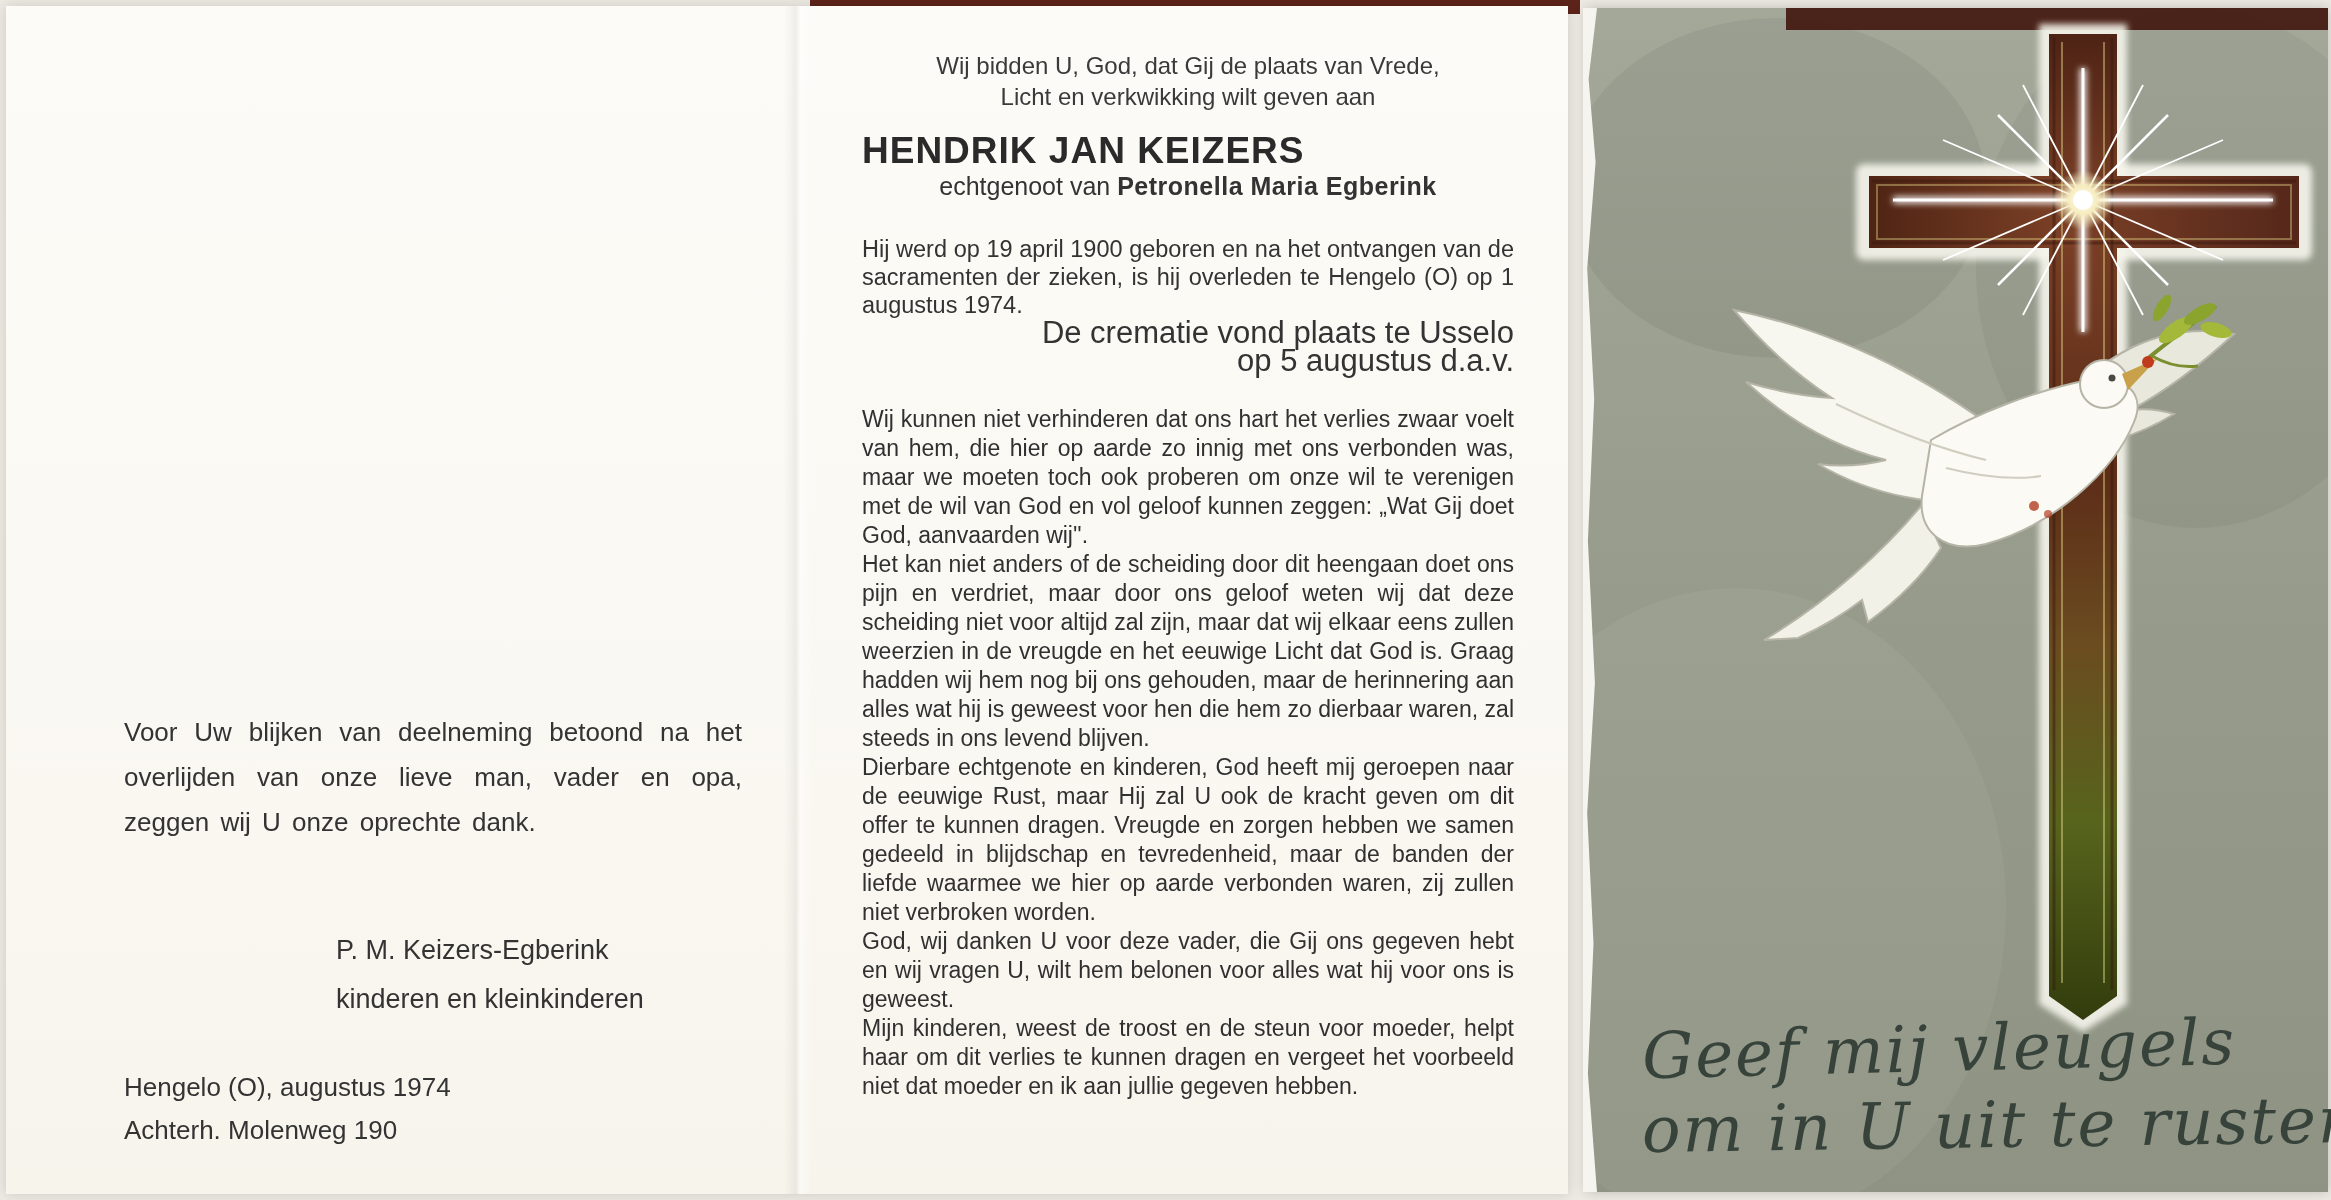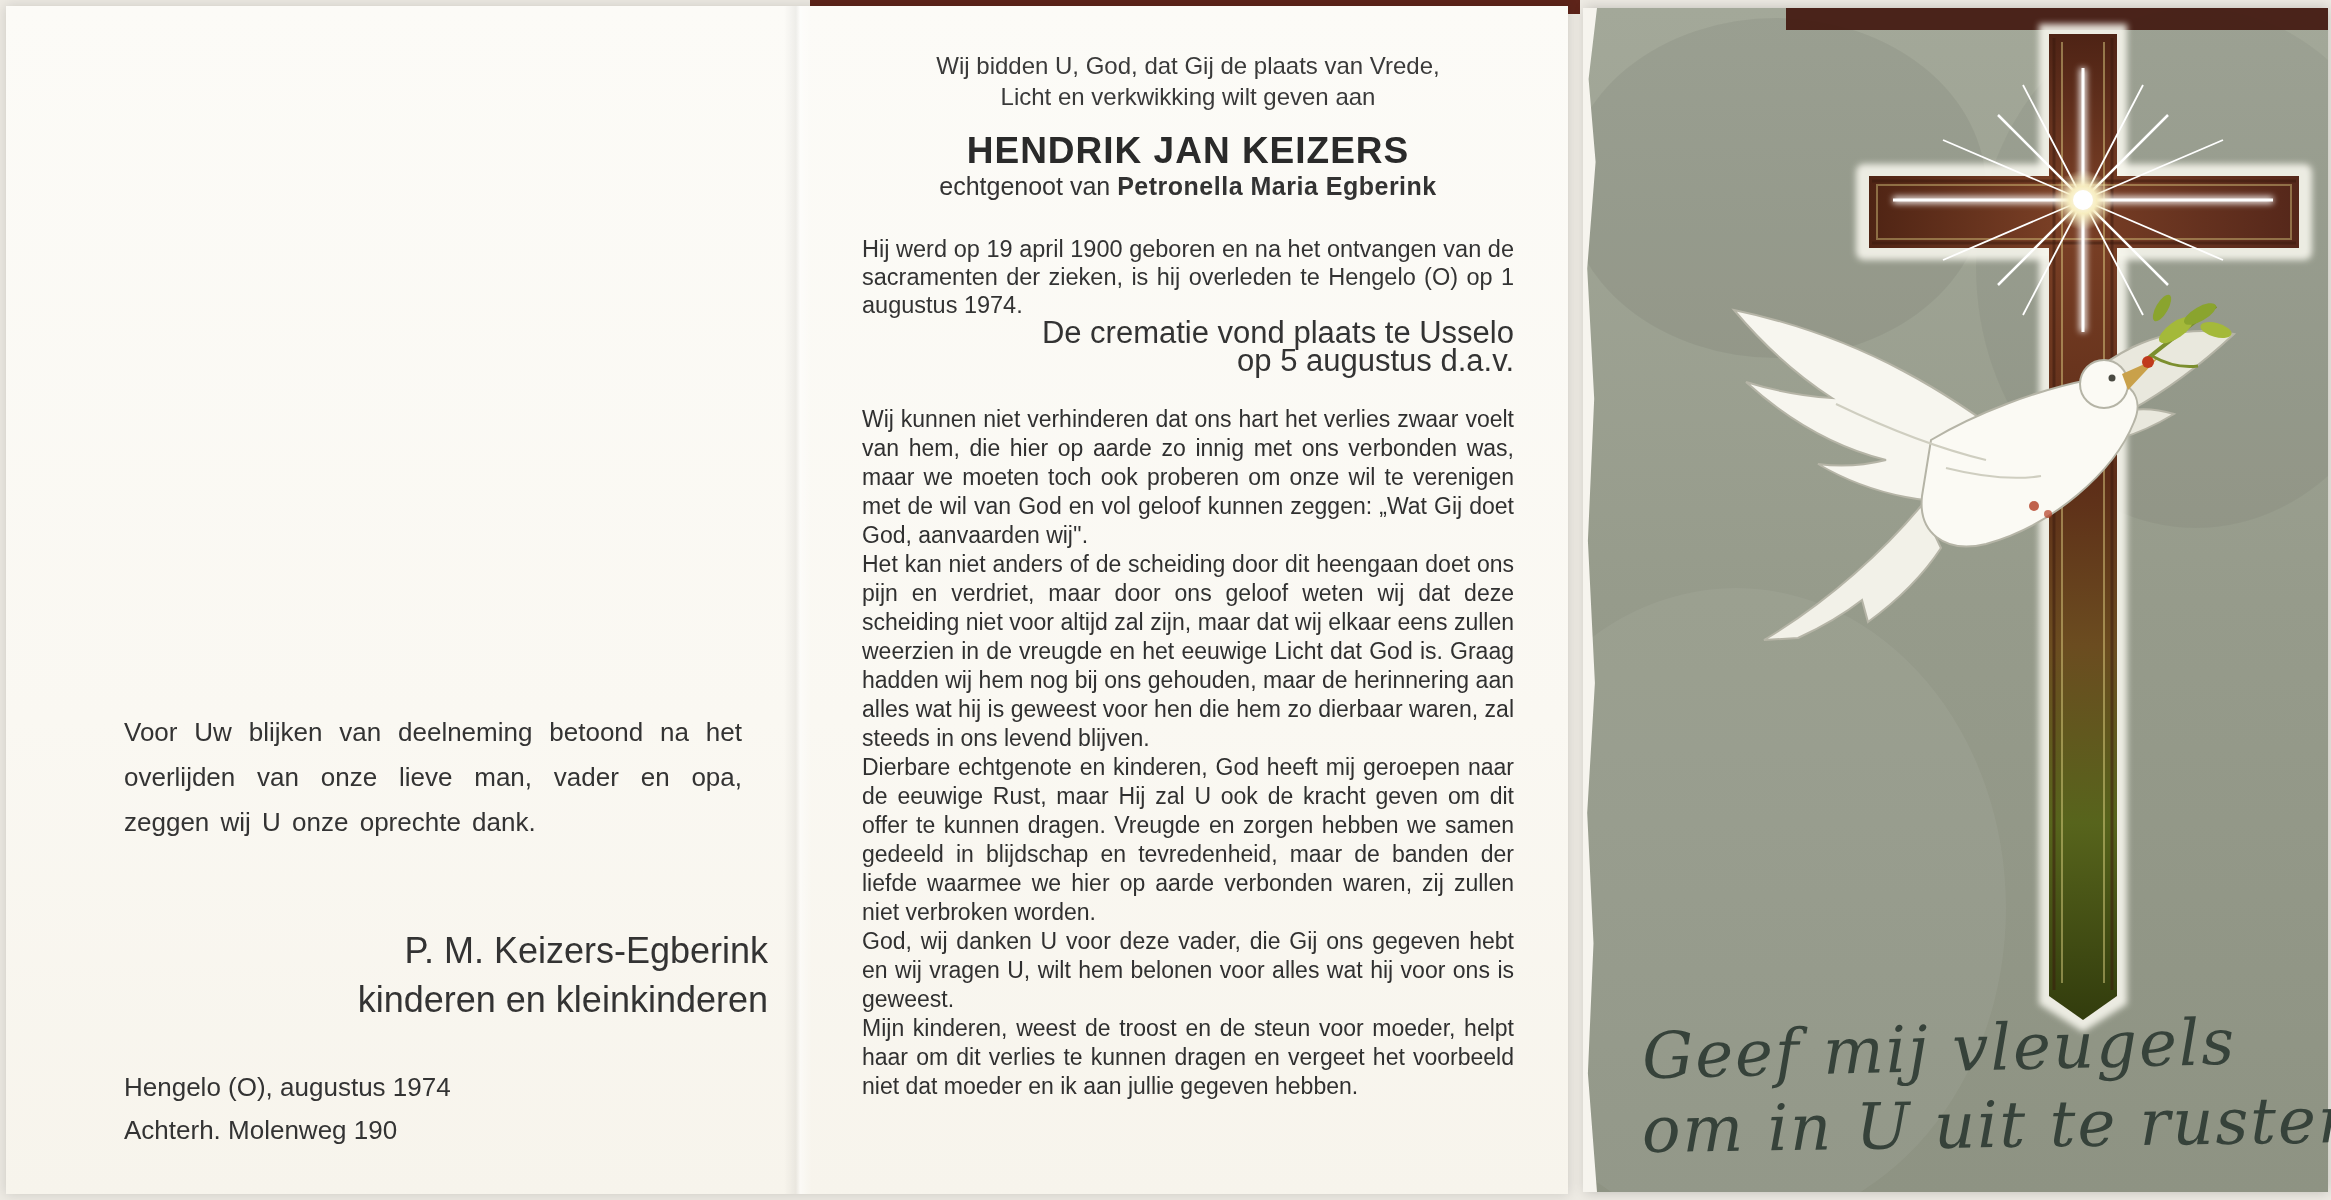--- a/index.html
+++ b/index.html
@@ -23,33 +23,33 @@
     position:absolute; left:778px; top:0; width:28px; height:100%;
     background:linear-gradient(90deg, rgba(0,0,0,0) 0%, rgba(0,0,0,0.055) 42%, rgba(255,255,255,0.5) 58%, rgba(0,0,0,0) 100%);
   }
   
   .thanks {
     position:absolute; left:118px; top:704px; width:618px;
     font-size:26px; line-height:45px; color:#333; text-align:justify; word-spacing:4px;
   }
   .sig {
     position:absolute; left:330px; top:920px; width:432px;
-    text-align:right; font-size:36px; line-height:49px; color:#333;
+    text-align:left; font-size:27px; line-height:49px; color:#333;
   }
   .addr {
     position:absolute; left:118px; top:1060px;
     font-size:26px; line-height:43px; color:#333;
   }
   
   .panel-mid {
     position:absolute; left:856px; top:44px; width:652px; color:#333;
   }
   .prayer { text-align:center; font-size:24px; line-height:31px; color:#3a3a3a; }
   .name {
-    margin-top:18px; text-align:center;
+    margin-top:18px; text-align:left;
     font-size:37px; font-weight:700; letter-spacing:1px; color:#2a2a2a;
   }
   .spouse { text-align:center; font-size:25px; }
   .spouse b { letter-spacing:0.5px; }
   .bio { margin-top:34px; font-size:23.5px; line-height:28px; text-align:justify; }
   .center-line { font-size:31px; line-height:28px; text-align:right; }
   .bodytext { margin-top:30px; font-size:23px; line-height:29px; text-align:justify; color:#303030; }
   .bodytext p { margin:0; }
   
   .card-right {

